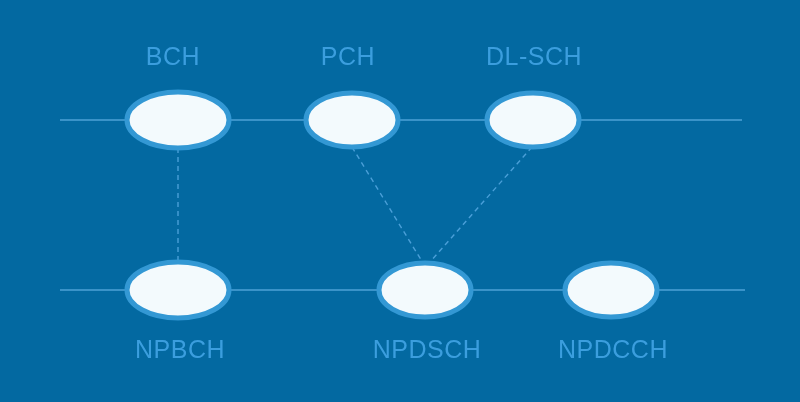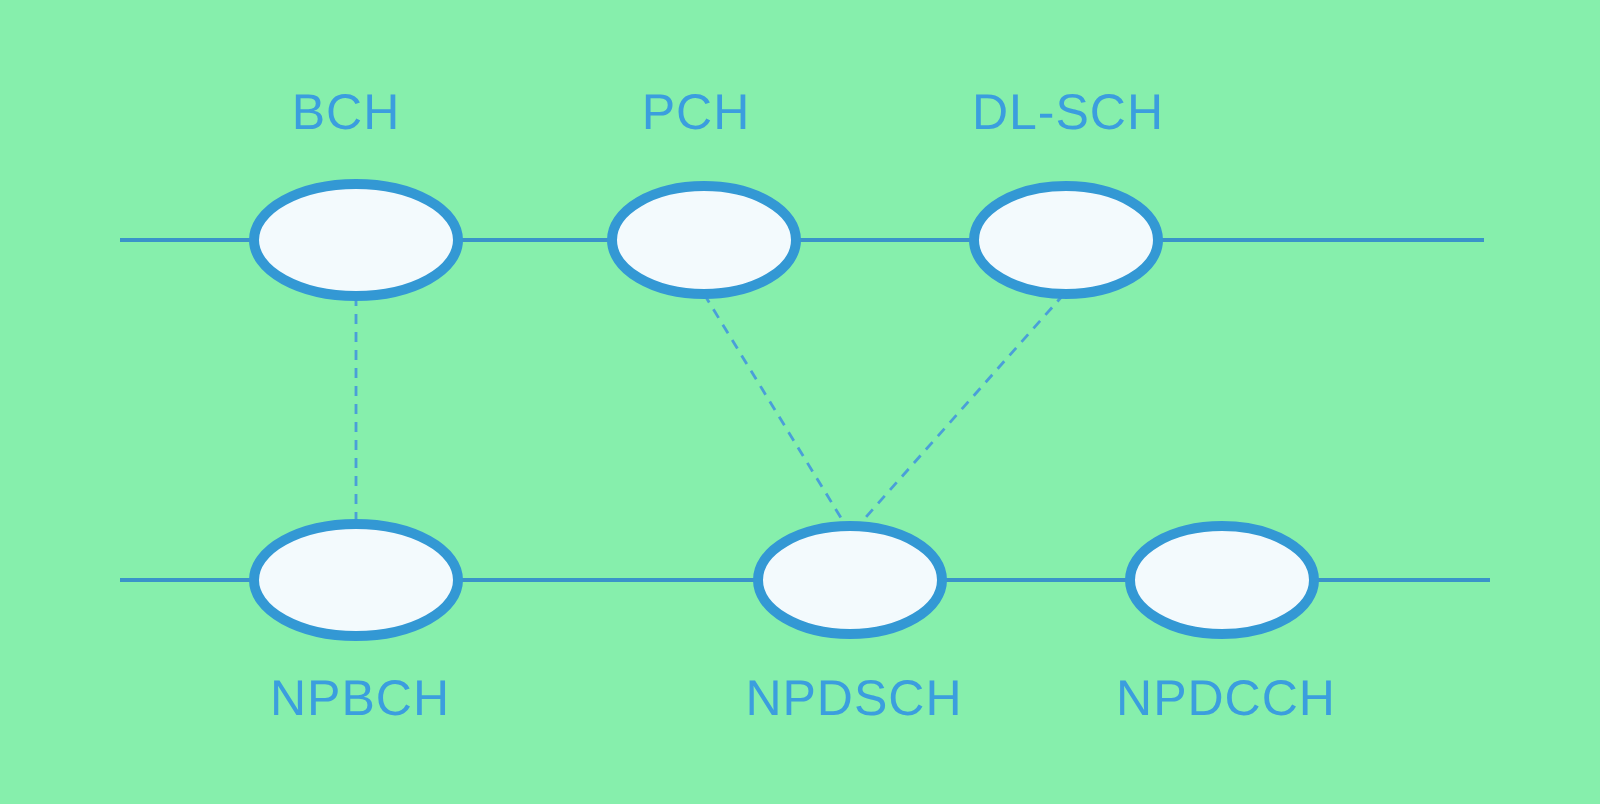--- a/index.html
+++ b/index.html
@@ -11,21 +11,21 @@
   body {
     width: 800px;
     height: 402px;
     font-family: "Liberation Sans", "DejaVu Sans", sans-serif;
     overflow: hidden;
   }
   #diagram-root {
     position: relative;
     width: 800px;
     height: 402px;
-    background: #86efac;
+    background: #0369a1;
   }
   #diagram-svg {
     position: absolute;
     top: 0;
     left: 0;
     width: 800px;
     height: 402px;
     display: block;
   }
   .node-label {

